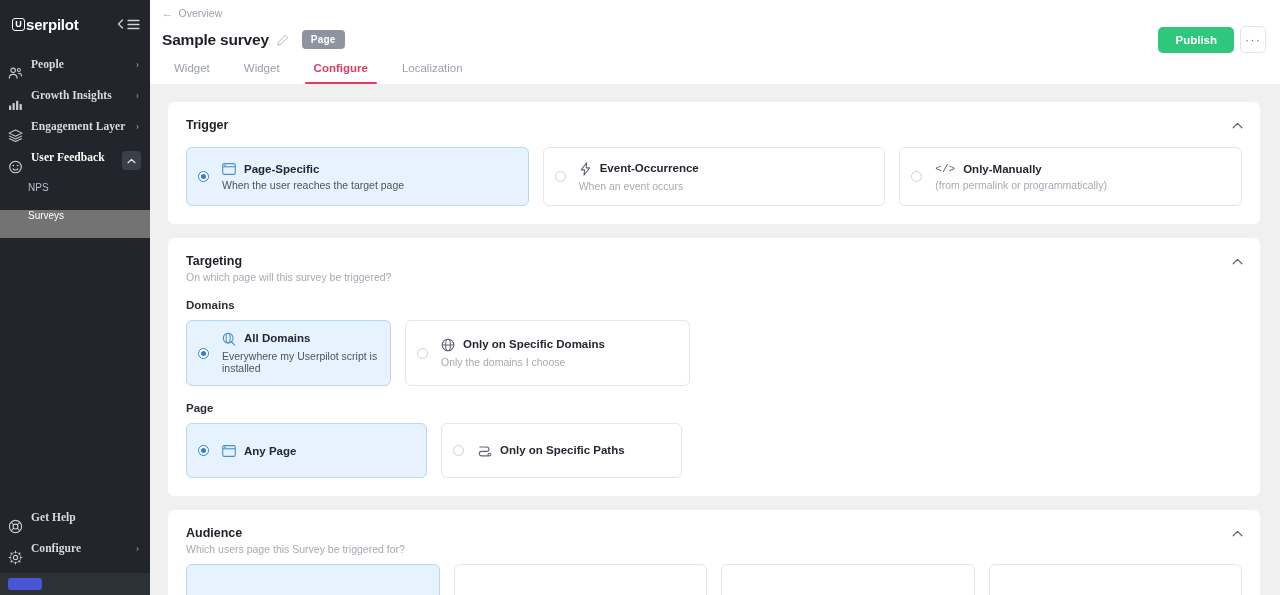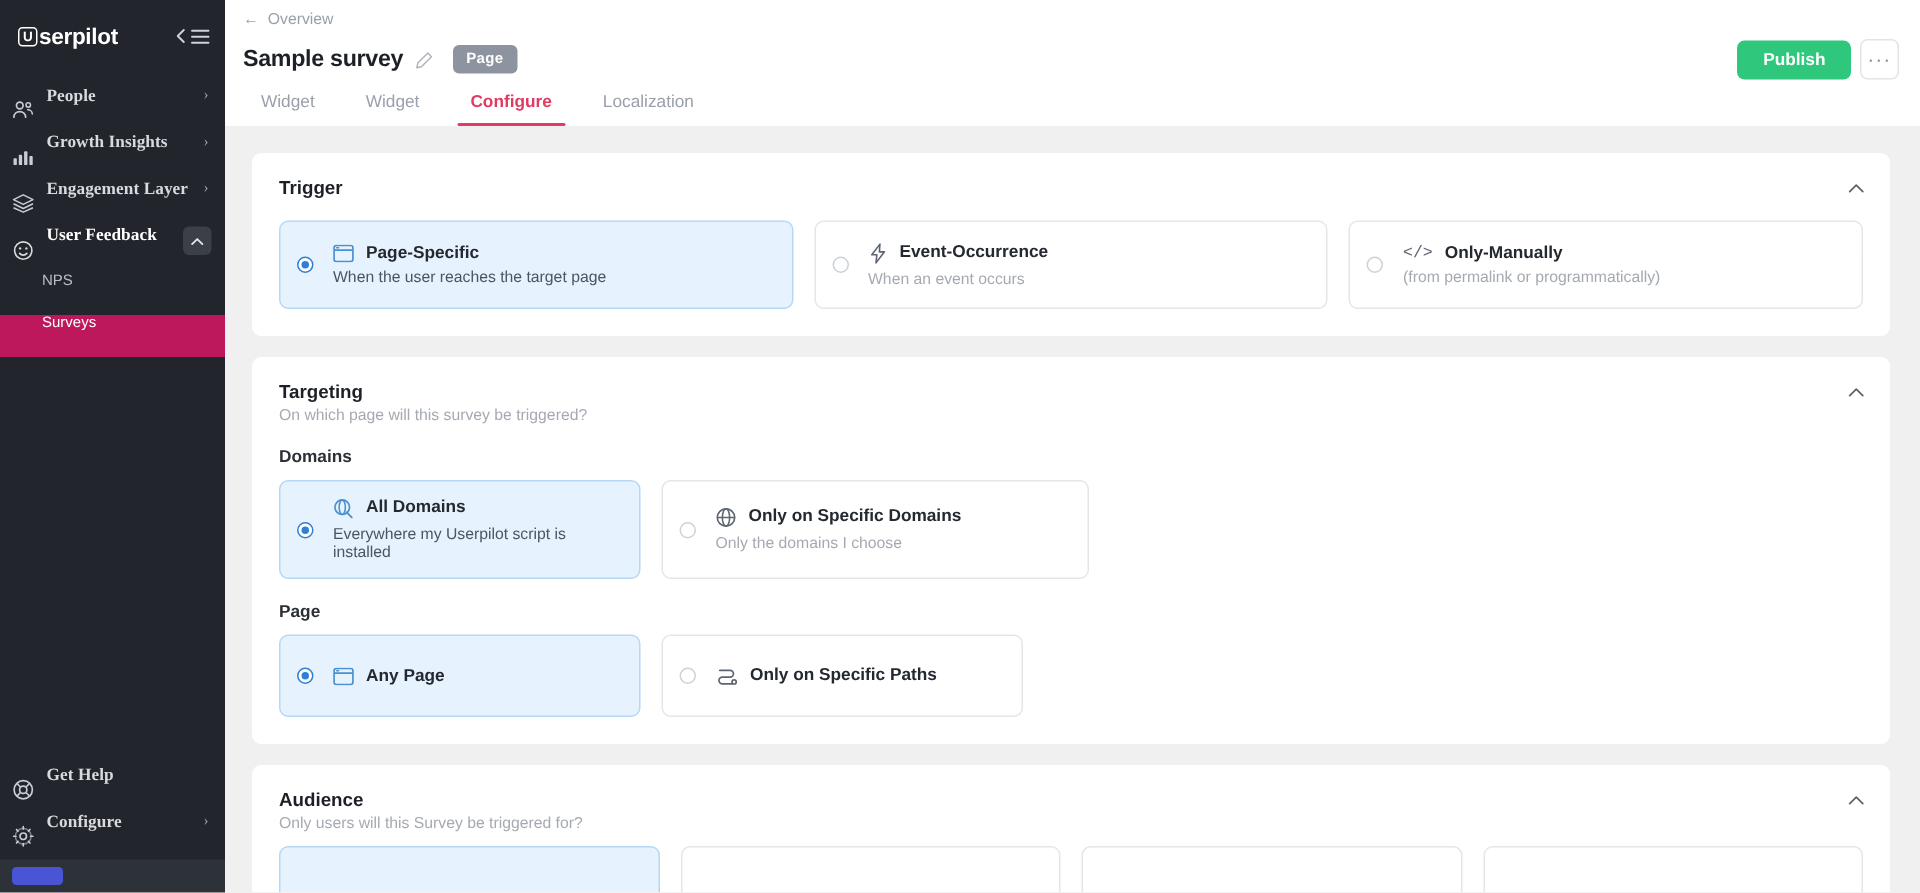--- a/index.html
+++ b/index.html
@@ -57,21 +57,21 @@
   .chev-box {
     width: 19px; height: 19px; border-radius: 4px;
     background: #3a3f48; display: flex; align-items: center;
     justify-content: center; color: #e6e8ec; font-size: 9px;
   }
   .sub-item {
     height: 28px; display: flex; align-items: flex-start;
     padding-left: 28px; font-size: 10px; color: #b9bdc6;
     cursor: pointer;
   }
-  .sub-item.selected { background: #be185d; color: #ffffff; }
+  .sub-item.selected { background: #737373; color: #ffffff; }
   .sidebar-bottom { position: absolute; bottom: 0; left:0; right:0; }
   .bottom-strip {
     height: 22px; background: #2d3138;
     display:flex; align-items:center; padding-left:8px; gap:6px;
     overflow:hidden;
   }
   .blue-pill {
     width: 34px; height: 12px; border-radius: 3px; background: #4a55d6;
     flex:0 0 34px;
   }
@@ -191,21 +191,21 @@
   .opt-desc {
     font-size: 10.5px; color: #a5aab2; padding-left: 0;
   }
   .opt.selected .opt-desc { color: #4c5560; }
   .opt.noDesc { min-height: 55px; }
 
   
   .trigger-row .opt:nth-child(1) { width: 345px; }
   .trigger-row .opt:nth-child(2) { width: 345px; }
   .trigger-row .opt:nth-child(3) { width: 345px; }
-  .domains-row .opt:nth-child(1) { width: 241px; }
+  .domains-row .opt:nth-child(1) { width: 205px; }
   .domains-row .opt:nth-child(2) { width: 285px; }
   .page-row .opt:nth-child(1) { width: 241px; }
   .page-row .opt:nth-child(2) { width: 241px; }
   .audience-row .opt { width: 256px; }
   .audience-row { margin-top: 9px; }
   .mono-ico { font-family: "Liberation Mono", monospace; font-size: 11px; color:#5d6570; }
 </style>
 </head>
 <body>
 
@@ -491,21 +491,21 @@
                 <span class="opt-label">Only on Specific Paths</span>
               </div>
             </div>
           </div>
         </div>
       </section>
 
       <section class="card" style="padding-bottom:22px;">
         <div class="card-head">
           <div class="card-title">Audience</div>
-          <div class="card-sub">Only users will this Survey be triggered for?</div>
+          <div class="card-sub">Which users page this Survey be triggered for?</div>
         </div>
         <div class="card-collapse">
           <svg width="11" height="7" viewBox="0 0 12 8">
               <path d="M1 6.6L6 1.6l5 5" stroke="#5b616b" stroke-width="1.3" fill="none" stroke-linecap="round" stroke-linejoin="round"></path>
             </svg>
         </div>
 
         <div class="opt-row audience-row">
           <div class="opt selected"></div>
           <div class="opt"></div>

